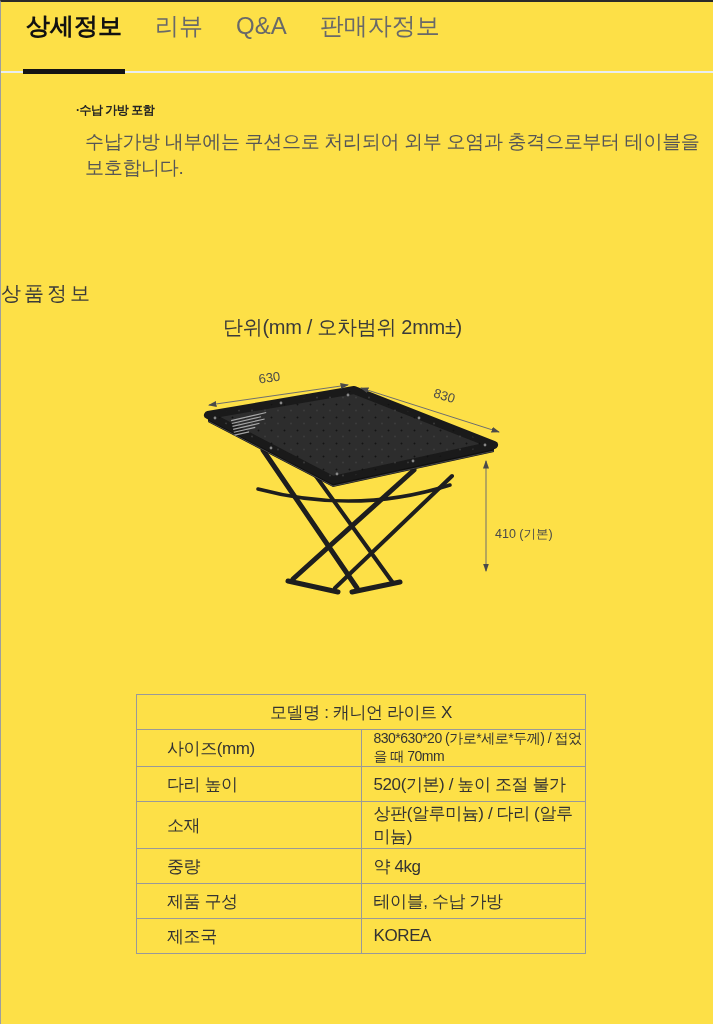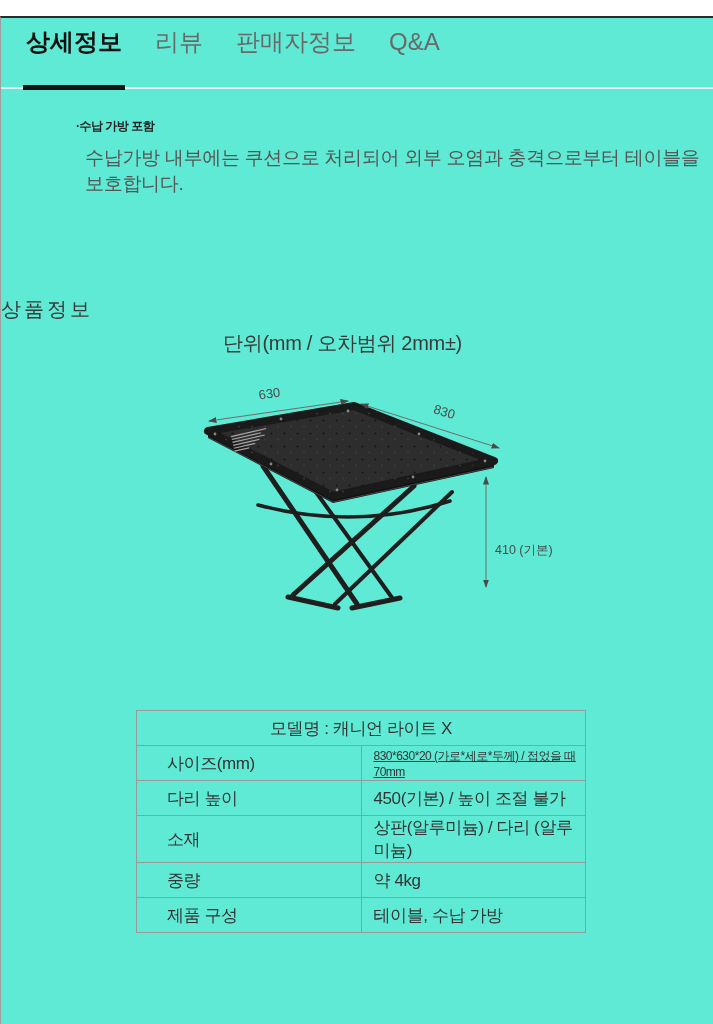--- a/index.html
+++ b/index.html
@@ -2,22 +2,22 @@
 <html><head>
 <meta charset="utf-8">
 <style>
   * { margin:0; padding:0; box-sizing:border-box; }
   html,body { width:713px; height:1024px; }
   body {
     font-family:"Liberation Sans","DejaVu Sans",sans-serif;
     background:#ffffff; color:#333; position:relative; overflow:hidden;
   }
   .page {
-    position:absolute; inset:0; background:#5eead4;
-    border-left:1px solid #9e9e9e; border-top:2px solid #2a2a2a;margin-top:16px;
+    position:absolute; inset:0; background:#fde047;
+    border-left:1px solid #9e9e9e; border-top:2px solid #2a2a2a;
   }
 
   
   .tabbar { position:absolute; left:0; top:0; right:0; height:72px; }
   .tabbar .divider { position:absolute; left:0; right:0; bottom:1px; height:2px; background:#e8edf0; }
   .tabs { position:absolute; left:25px; top:0; bottom:0; display:flex; gap:33px; }
   .tab {
     position:relative; height:100%; padding-top:10px;
     font-size:24px; line-height:28px; color:#696969; cursor:pointer; white-space:nowrap;
   }
@@ -44,34 +44,34 @@
   
   table.spec {
     position:absolute; left:135px; top:692px; width:450px;
     border-collapse:collapse; table-layout:fixed;
     font-size:17px; color:#333; letter-spacing:-0.4px;
   }
   table.spec th, table.spec td { border:1px solid #999; height:35px; font-weight:400; }
   table.spec th { text-align:center; font-size:17px; }
   td.spec-label { width:134px; padding-left:30px; text-align:left; }
   td.spec-value { padding-left:12px; text-align:left; }
-  td.spec-value.small { font-size:12px; letter-spacing:-0.5px;text-decoration:underline; }
+  td.spec-value.small { font-size:14px; letter-spacing:-0.5px; }
 </style>
 </head>
 <body>
 
 <div class="page">
 
   <nav class="tabbar">
     <div class="divider"></div>
     <div class="tabs">
       <div class="tab active">상세정보</div>
       <div class="tab">리뷰</div>
+      <div class="tab">Q&amp;A</div>
       <div class="tab">판매자정보</div>
-      <div class="tab">Q&amp;A</div>
     </div>
   </nav>
 
   <div class="feature-title">·수납 가방 포함</div>
   <div class="feature-desc">수납가방 내부에는 쿠션으로 처리되어 외부 오염과 충격으로부터 테이블을 보호합니다.</div>
 
   <div class="info-title">상품정보</div>
   <div class="unit-note">단위(mm / 오차범위 2mm±)</div>
 
   <svg class="diagram" viewBox="0 0 450 240">
@@ -141,30 +141,34 @@
     <tbody>
       <tr>
         <th colspan="2">모델명 : 캐니언 라이트 X</th>
       </tr>
       <tr>
         <td class="spec-label">사이즈(mm)</td>
         <td class="spec-value small">830*630*20 (가로*세로*두께) / 접었을 때 70mm</td>
       </tr>
       <tr>
         <td class="spec-label">다리 높이</td>
-        <td class="spec-value">450(기본) / 높이 조절 불가</td>
+        <td class="spec-value">520(기본) / 높이 조절 불가</td>
       </tr>
       <tr>
         <td class="spec-label">소재</td>
         <td class="spec-value">상판(알루미늄) / 다리 (알루미늄)</td>
       </tr>
       <tr>
         <td class="spec-label">중량</td>
         <td class="spec-value">약 4kg</td>
       </tr>
       <tr>
         <td class="spec-label">제품 구성</td>
         <td class="spec-value">테이블, 수납 가방</td>
       </tr>
+      <tr>
+        <td class="spec-label">제조국</td>
+        <td class="spec-value">KOREA</td>
+      </tr>
     </tbody>
   </table>
 
 </div>
 
 </body></html>

